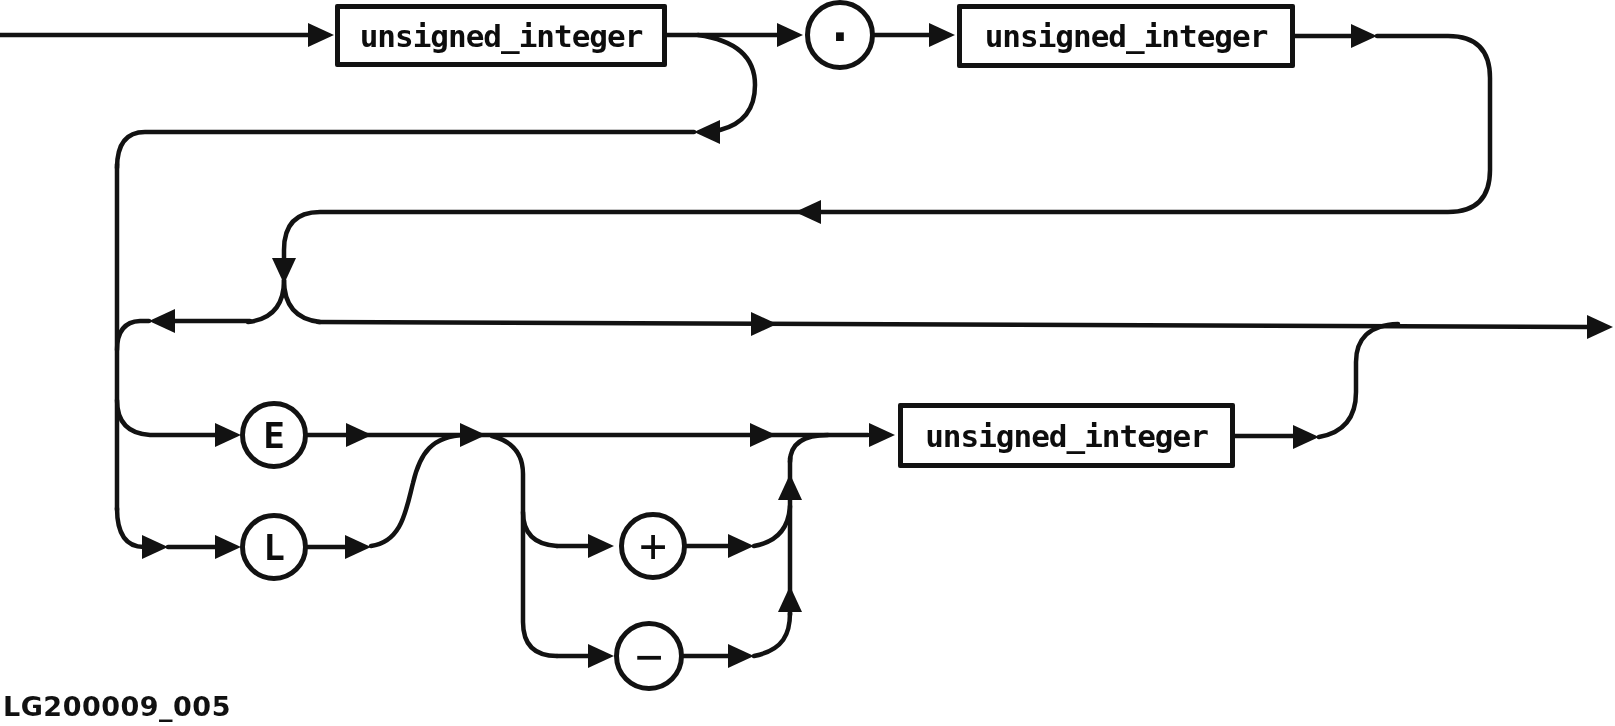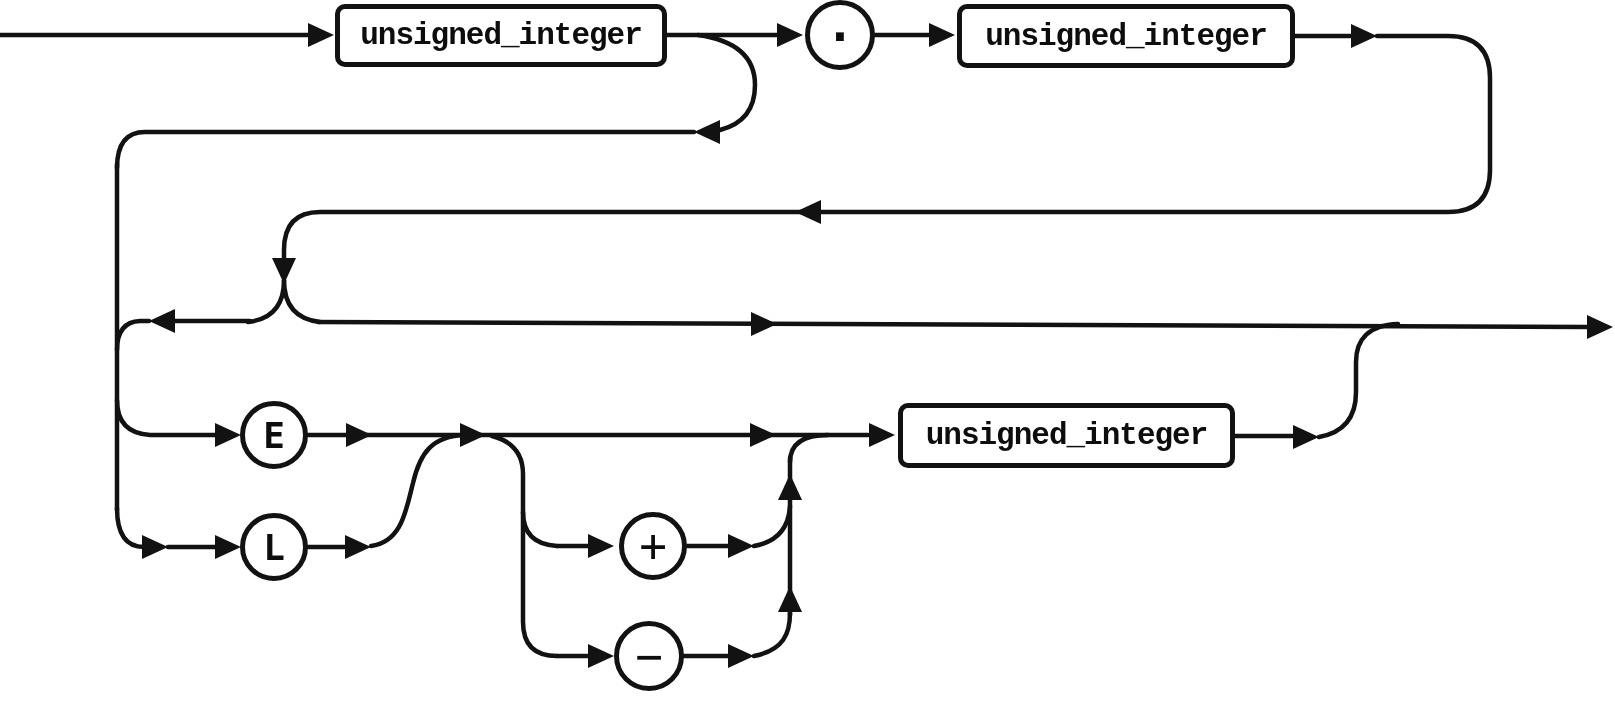--- a/index.html
+++ b/index.html
@@ -26,26 +26,25 @@
     z-index: 2;
     box-sizing: border-box;
     background: #ffffff;
     border: 5px solid #121212;
     display: flex;
     align-items: center;
     justify-content: center;
     color: #0d0d0d;
   }
   .box {
-    border-radius: 10px;
+    border-radius: 2px;
     font-size: 31px;
     font-weight: bold;
     letter-spacing: -1px;
     white-space: nowrap;
-    font-family: Liberation Mono, monospace;
   }
   .circle {
     border-radius: 50%;
   }
   .letter-label {
     font-size: 36px;
     font-weight: bold;
   }
   .sign-label {
     font-size: 46px;
@@ -183,14 +182,15 @@
   </div>
 
   <div class="node circle" style="left:614px; top:621px; width:70px; height:70px;">
     <span class="sign-label">−</span>
   </div>
 
   <div class="node box" style="left:898px; top:403px; width:337px; height:65px;">
     <span>unsigned_integer</span>
   </div>
 
+  <div class="caption">LG200009_005</div>
 
 </div>
 
 </body></html>

